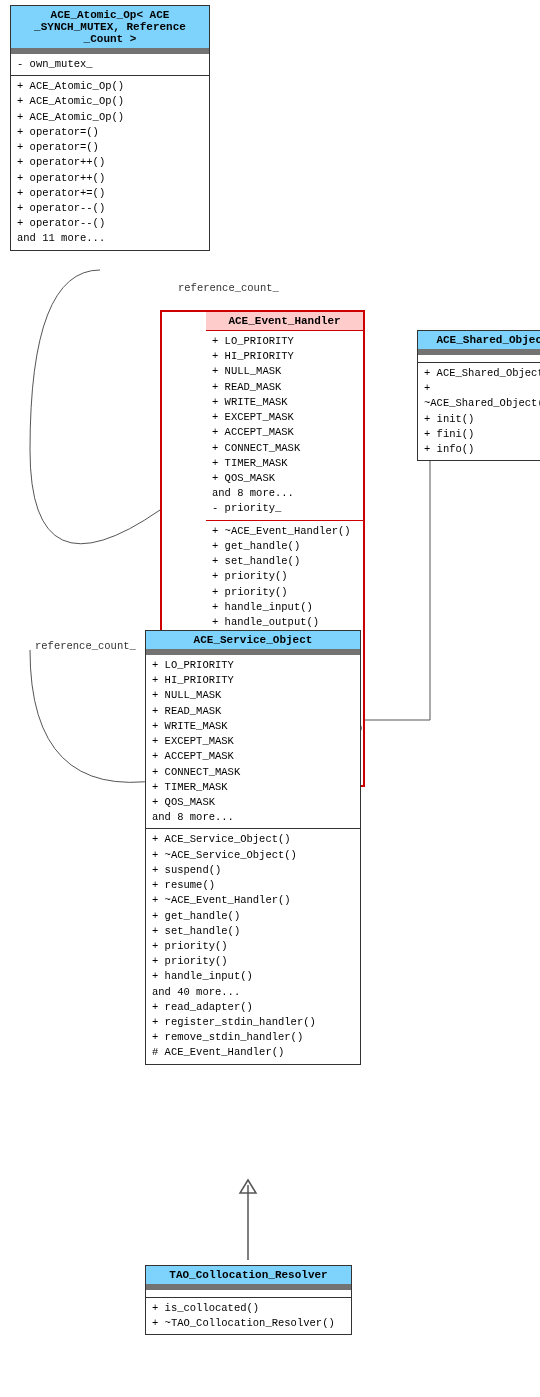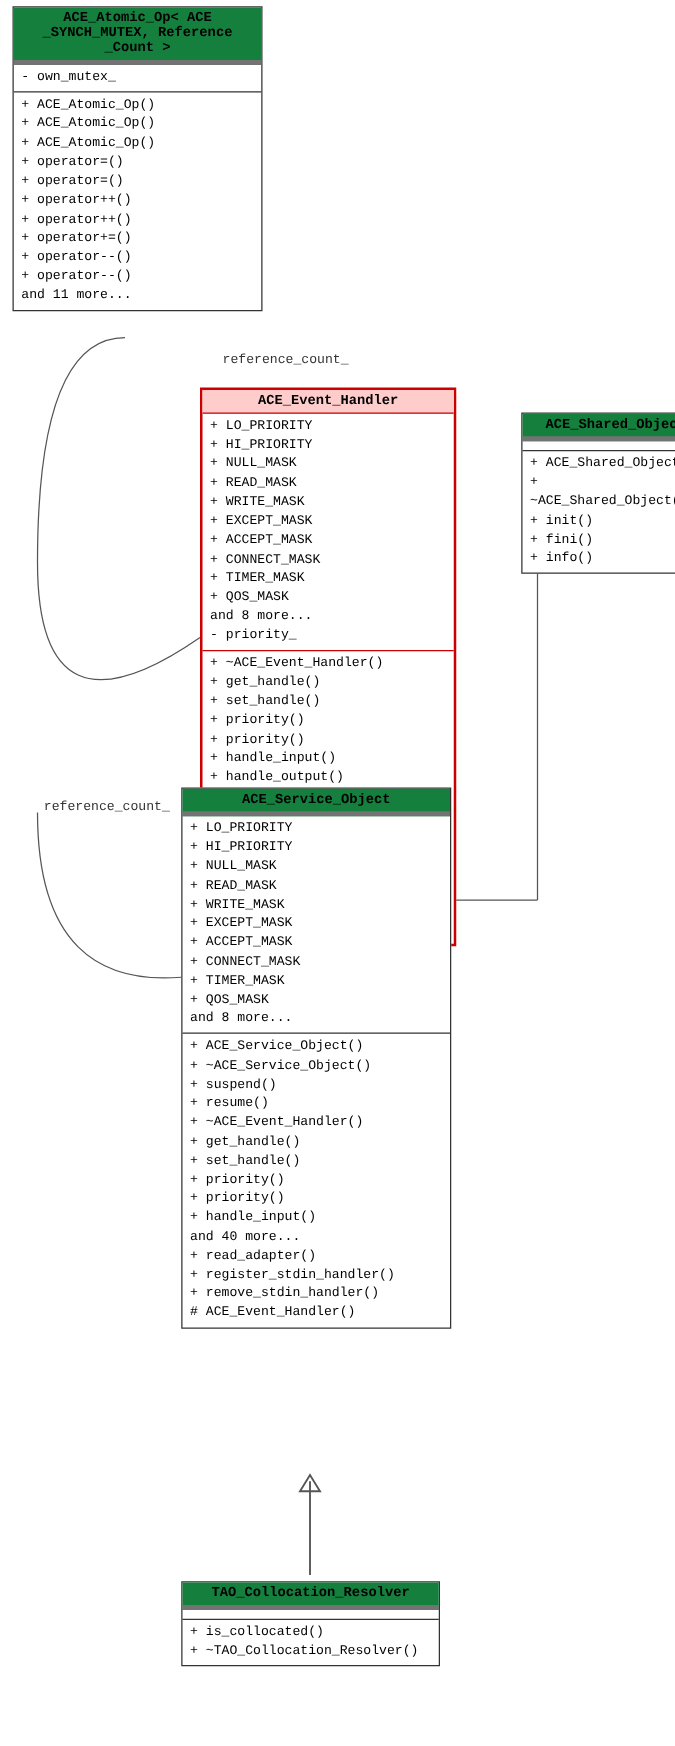--- a/index.html
+++ b/index.html
@@ -17,24 +17,25 @@
       width: 540px;
       height: 1397px;
     }
     .uml-box {
       position: absolute;
       border: 1px solid #333;
       background: #fff;
     }
     .uml-box.red-border {
       border: 2px solid #cc0000;
+      padding-left: 44px;
     }
     .uml-box-title {
-      background: #15803d;
-      border-bottom: 4px solid #737373;
+      background: #7dd3fc;
+      border-bottom: 6px solid #737373;
       padding: 3px 6px;
       text-align: center;
       font-weight: bold;
       font-size: 11px;
     }
     .uml-box-title.red-bg {
       background: #ffcccc;
       border-bottom: 1px solid #cc0000;
     }
     .uml-section {

